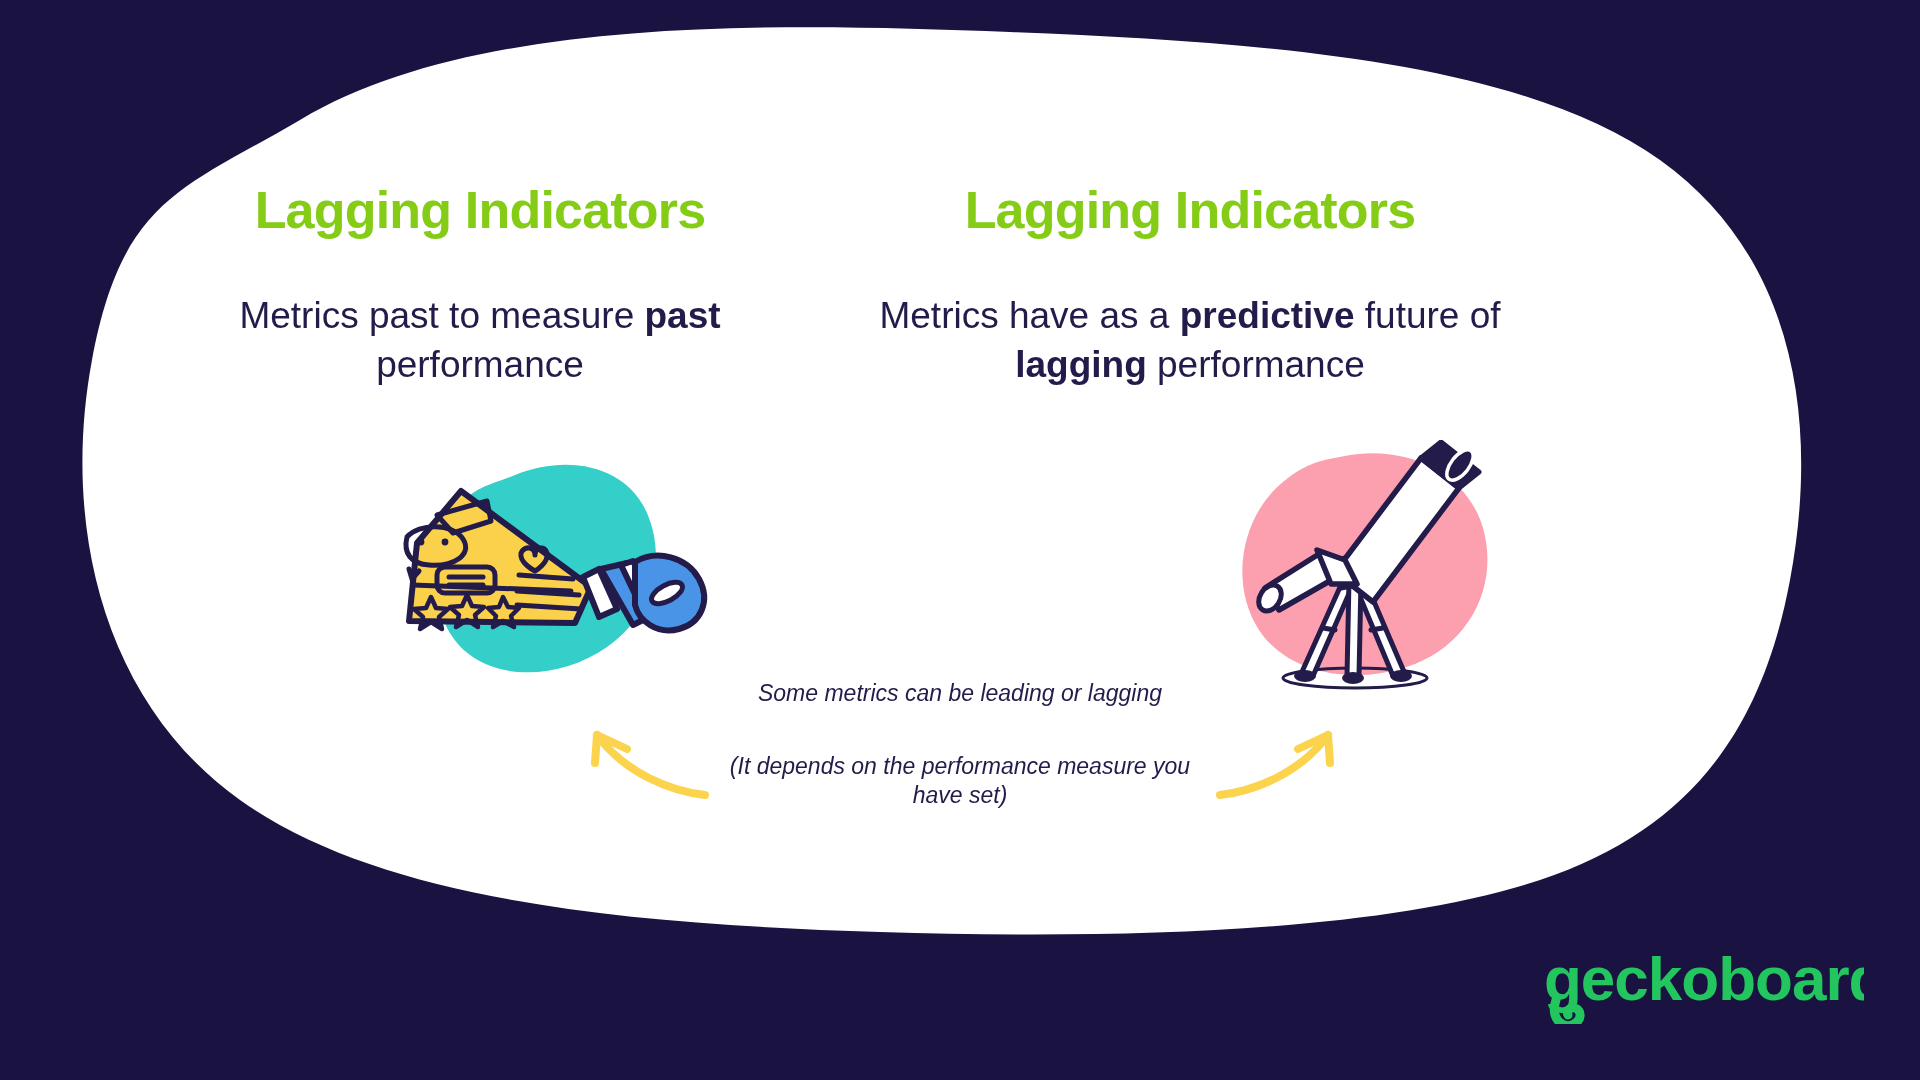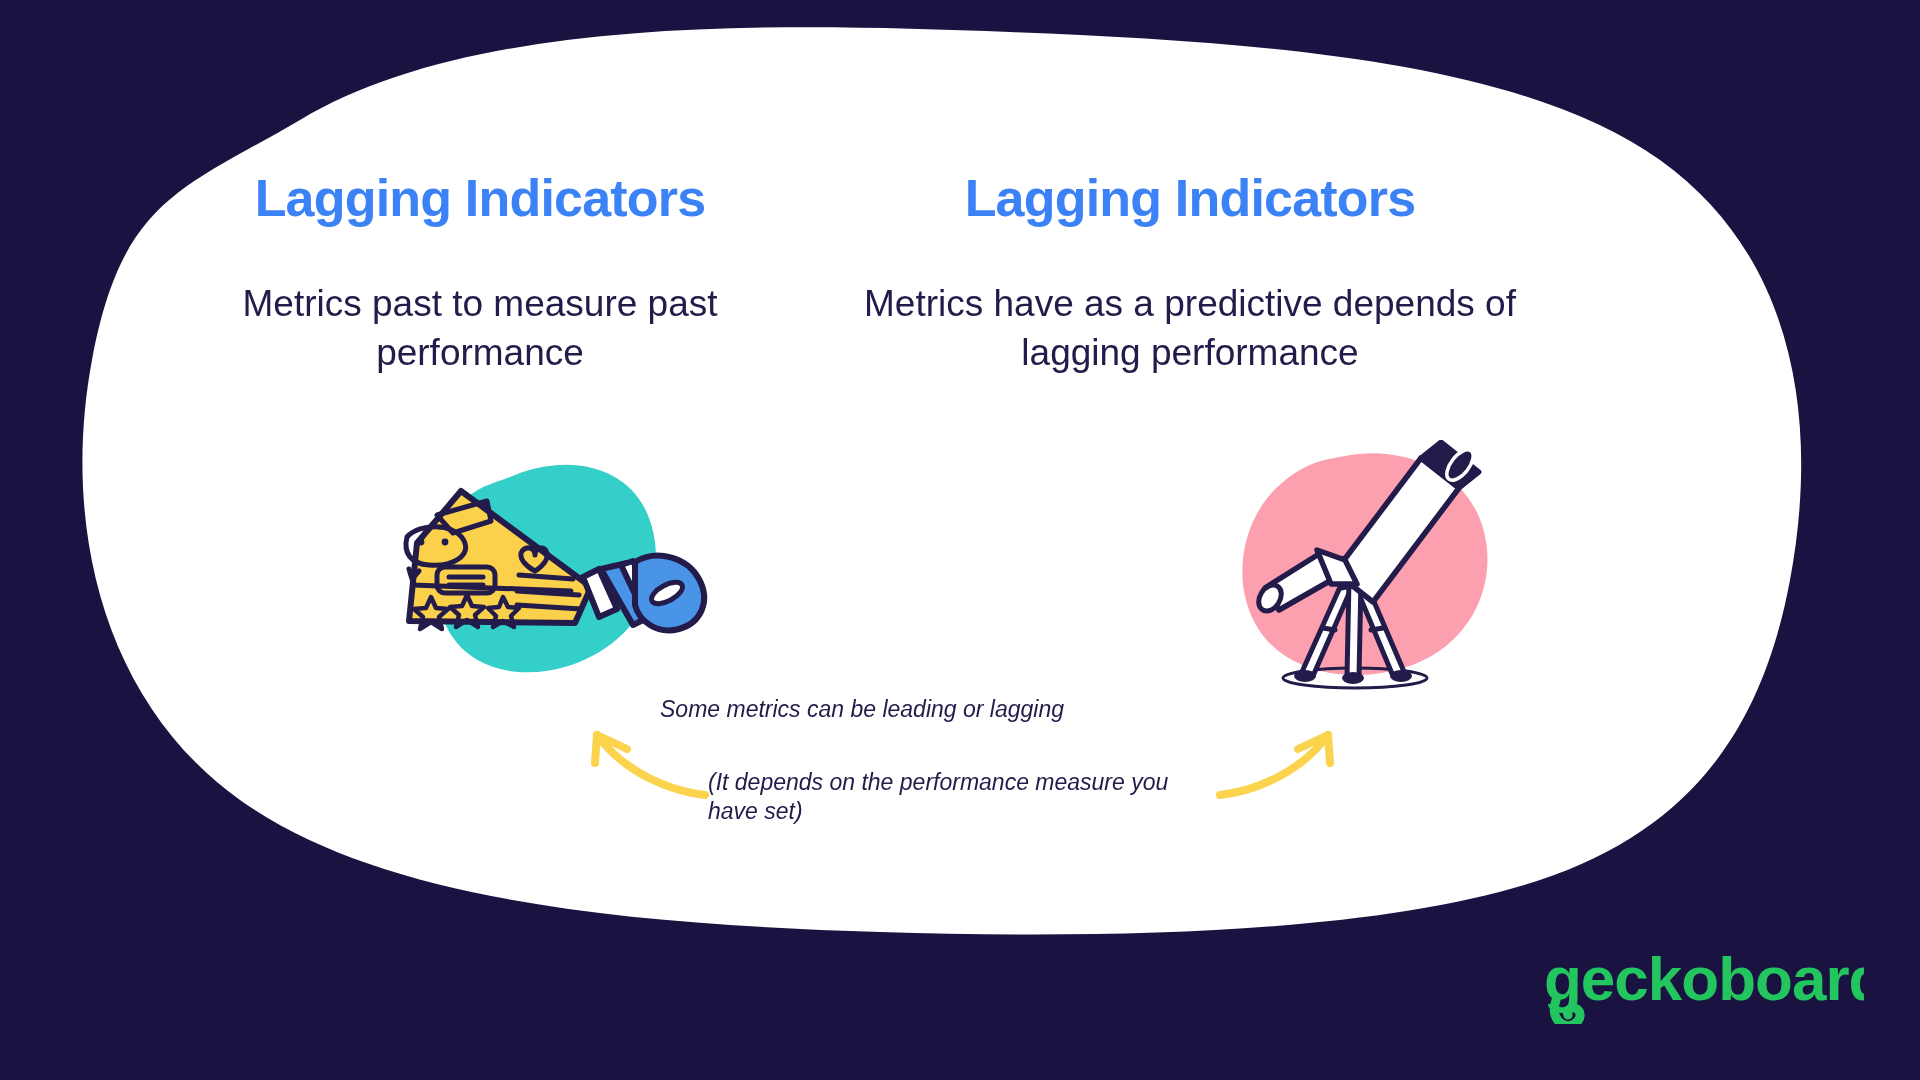--- a/index.html
+++ b/index.html
@@ -43,50 +43,50 @@
     color: #231b4a;
   }
   .col-left  { left: 170px;  top: 170px; width: 620px; }
   .col-right { left: 840px;  top: 170px; width: 700px; }
 
   .col-title {
     font-size: 52px;
     font-weight: 700;
     letter-spacing: -0.8px;
     line-height: 1.08;
-    margin: 0;
-    color: #3b82f6;
+    margin: 12px;
+    color: #84cc16;
     white-space: nowrap;
   }
   .col-sub {
     font-size: 37px;
     font-weight: 400;
     line-height: 1.32;
     margin: 54px 0 0 0;
     color: #231b4a;
   }
-  .col-sub b { font-weight: 400; }
+  .col-sub b { font-weight: 700; }
 
   .col-left .col-sub  { padding: 0 36px; }
   .col-right .col-sub { padding: 0 8px; }
 
   
   .illus {
     position: absolute;
   }
   .illus-left  { left: 395px;  top: 445px; width: 330px; height: 250px; }
   .illus-right { left: 1235px; top: 440px; width: 270px; height: 255px; }
 
   
   .note {
     position: absolute;
     left: 660px;
-    top: 696px;
+    top: 680px;
     width: 600px;
-    text-align: left;
+    text-align: center;
     color: #231b4a;
     font-style: italic;
   }
   .note-line1 {
     font-size: 23px;
     line-height: 1.2;
     margin: 0;
     font-style: italic;
   }
   .note-line2 {
@@ -134,21 +134,21 @@
     <div class="col col-left">
       <h1 class="col-title">Lagging Indicators</h1>
       <p class="col-sub">
         <span>Metrics past to measure </span><b>past</b><span> performance</span>
       </p>
     </div>
 
     <div class="col col-right">
       <h1 class="col-title">Lagging Indicators</h1>
       <p class="col-sub">
-        <span>Metrics have as a </span><b>predictive</b><span> depends of </span><b>lagging</b><span> performance</span>
+        <span>Metrics have as a </span><b>predictive</b><span> future of </span><b>lagging</b><span> performance</span>
       </p>
     </div>
 
     <svg class="illus illus-left" viewBox="0 0 330 250">
 
       <path fill="#34cfc8" d="M 120 30
                C 175 8, 232 22, 252 68
                C 272 114, 258 170, 212 202
                C 166 234, 104 236, 70 206
                C 36 176, 32 116, 56 74

